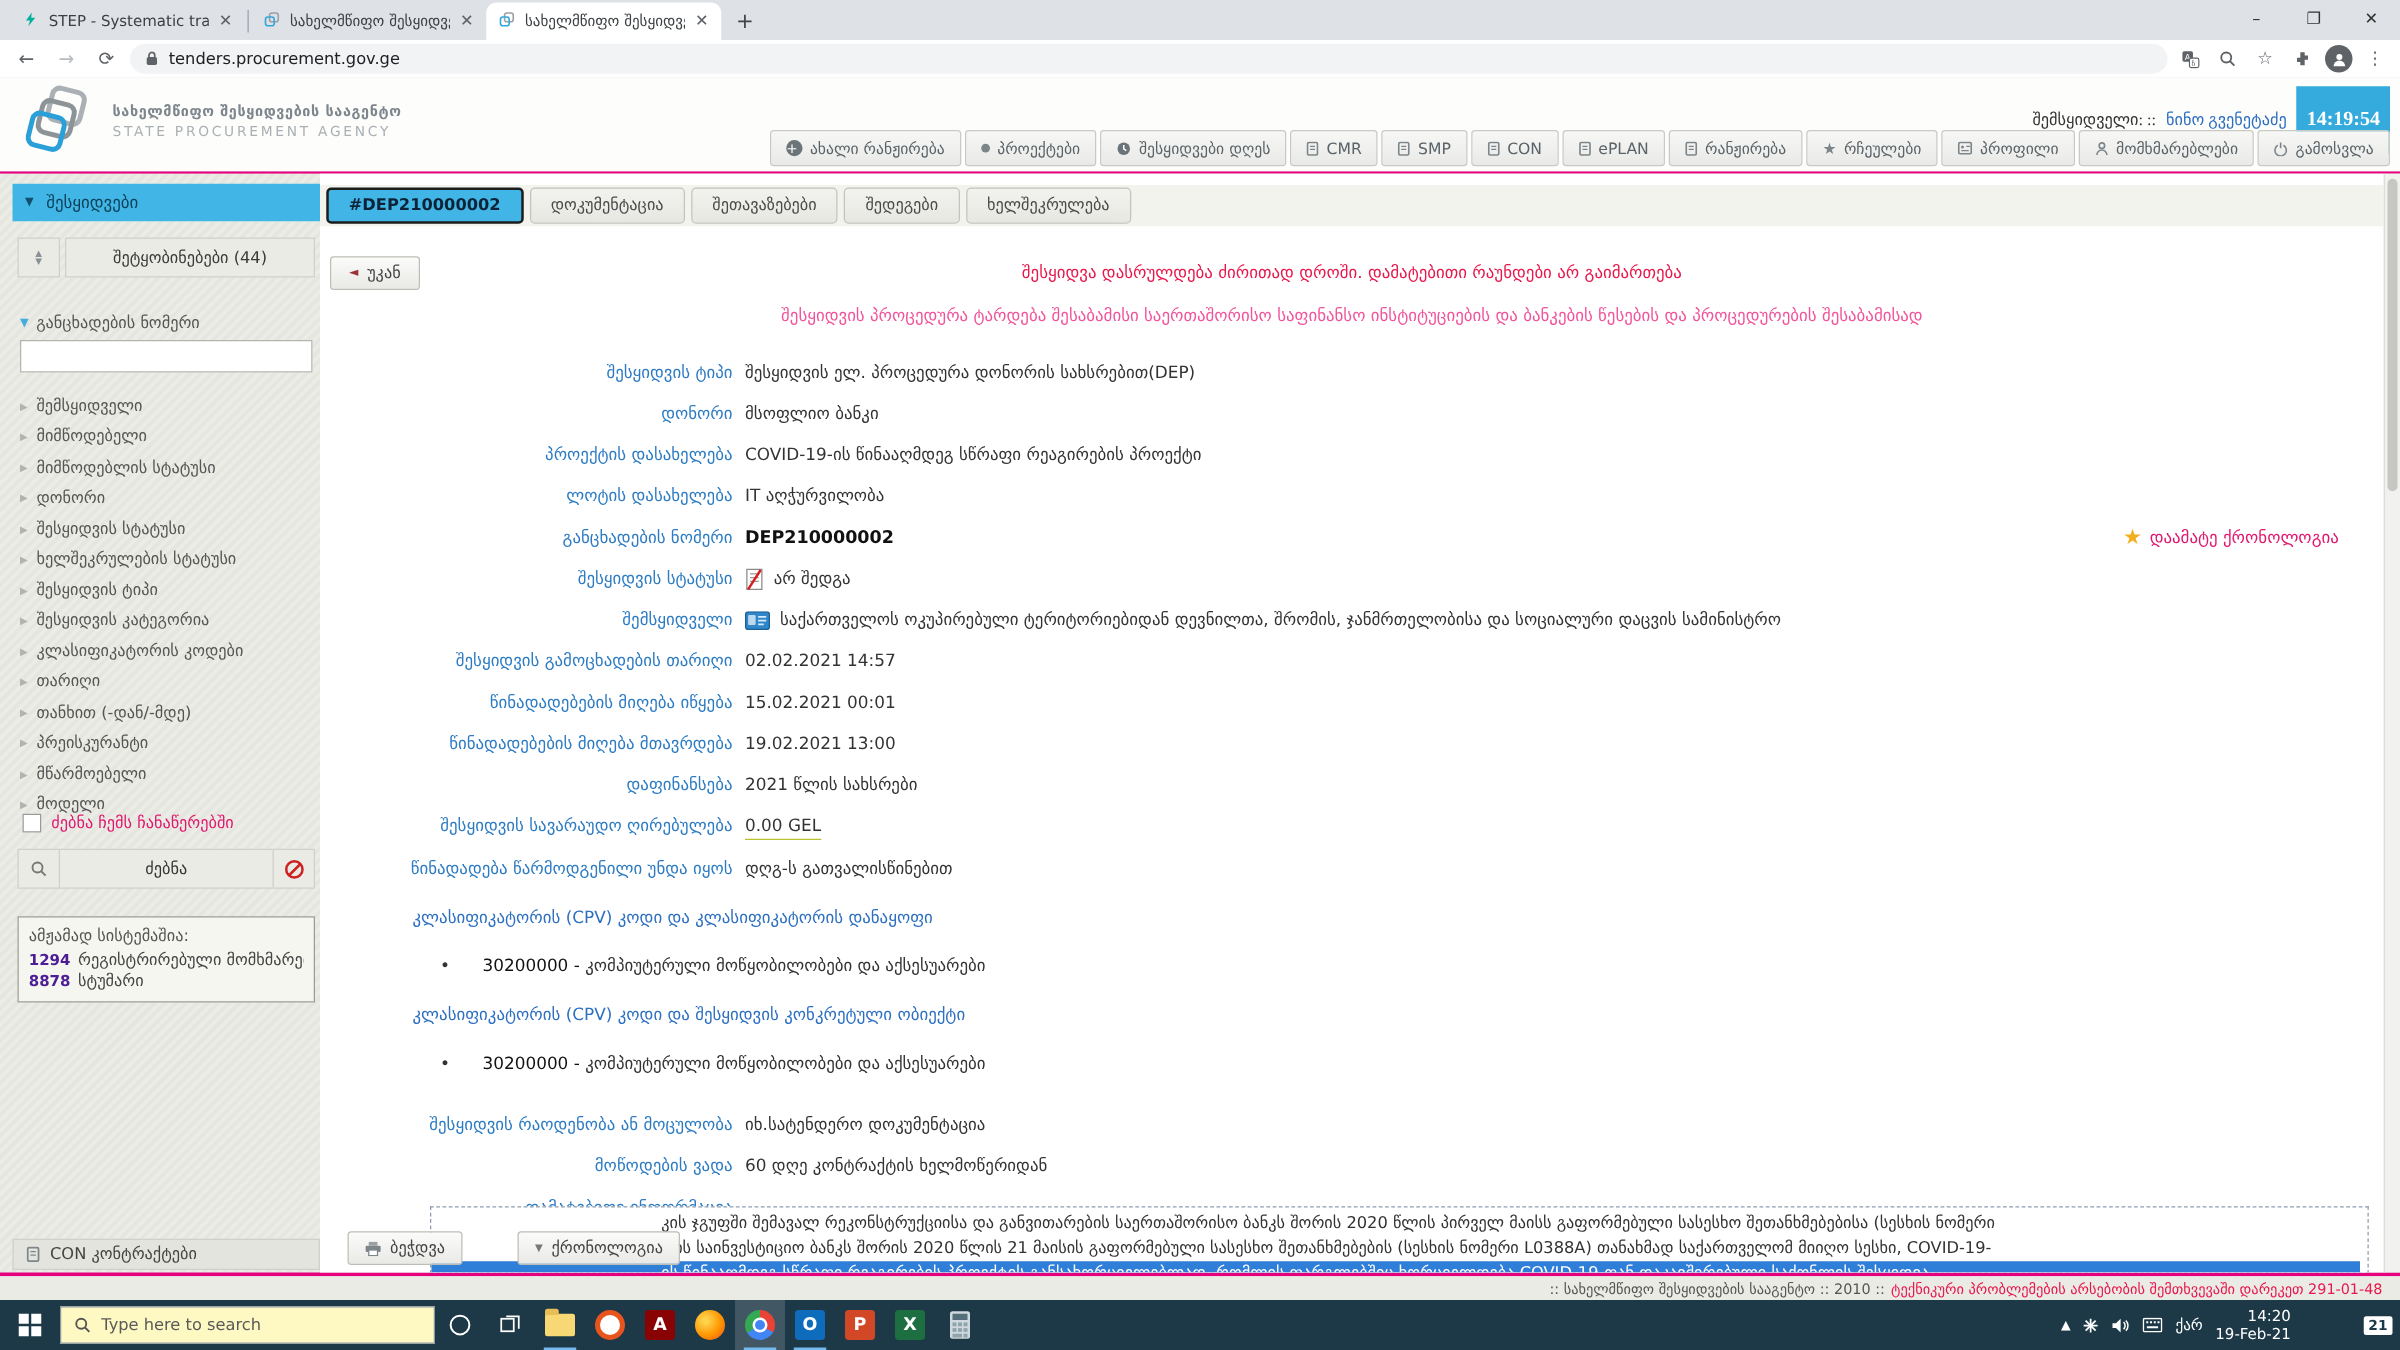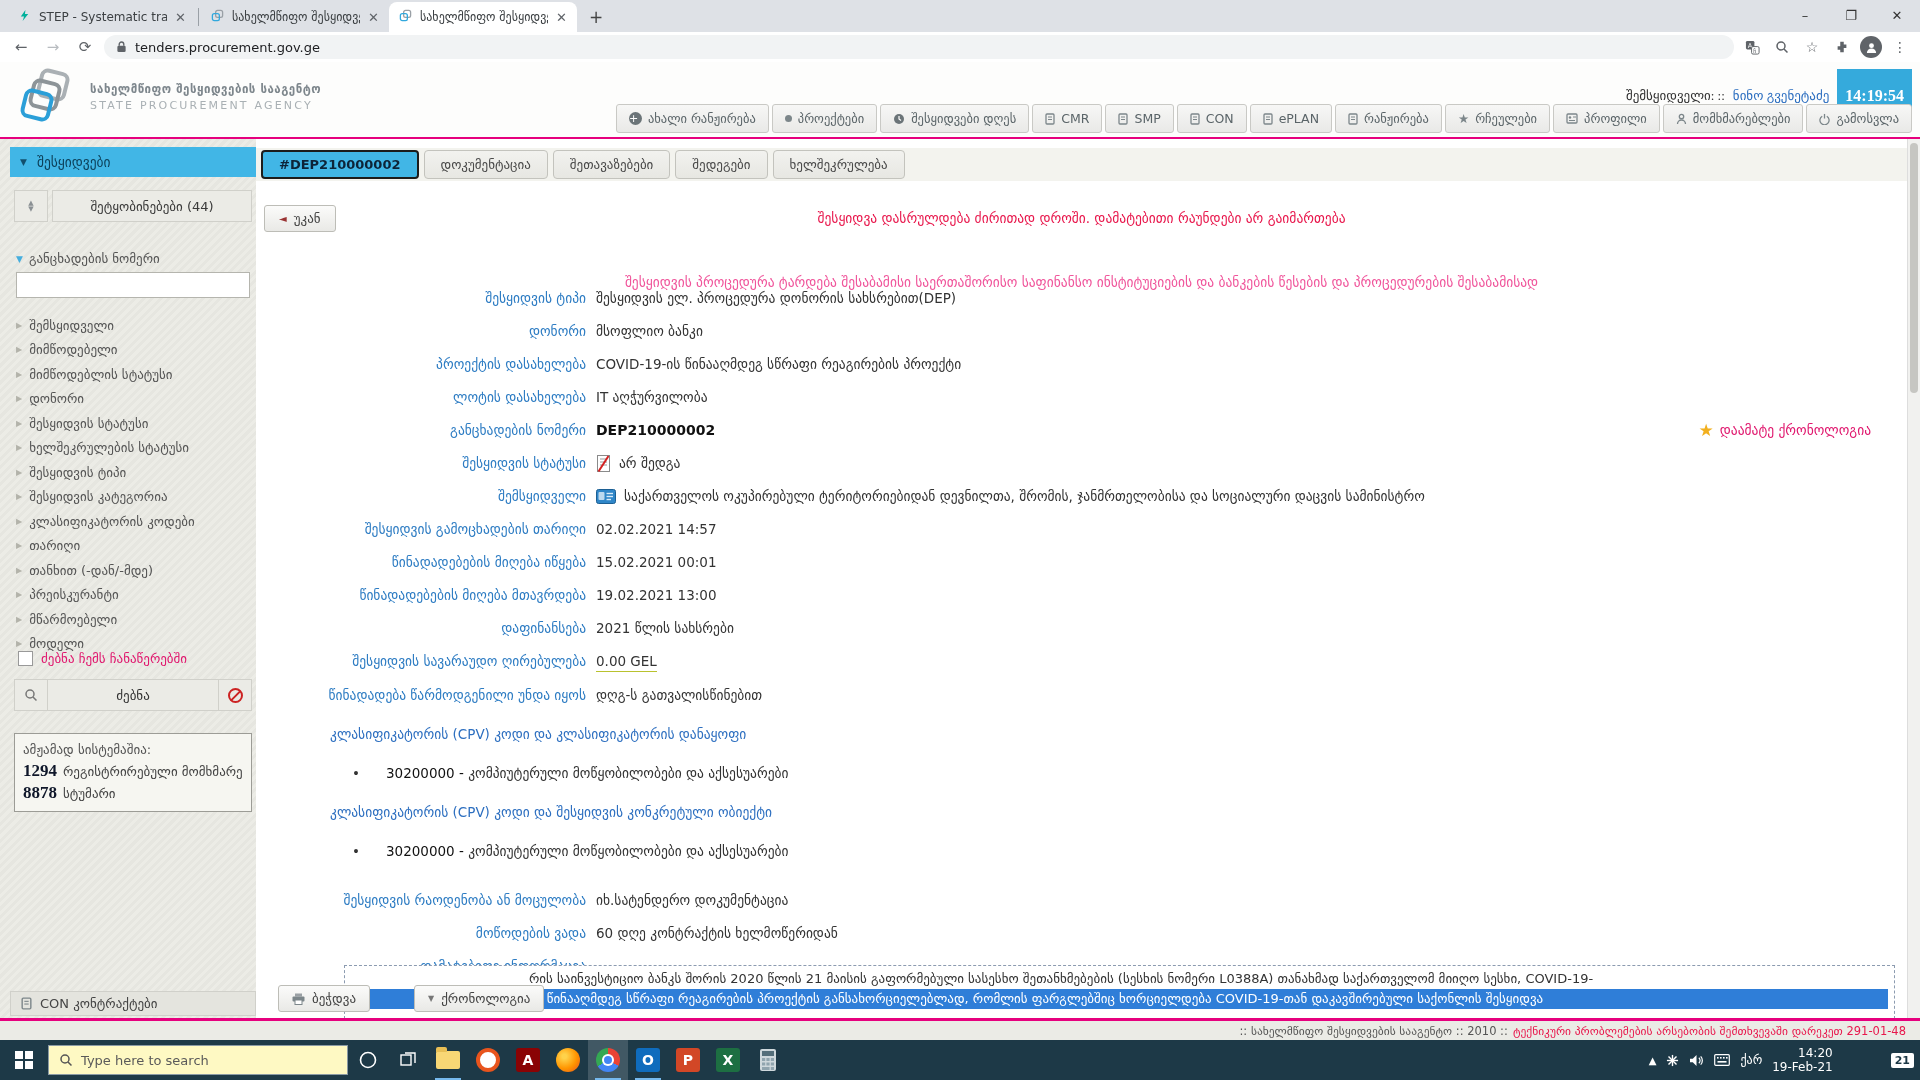--- a/index.html
+++ b/index.html
@@ -63,32 +63,32 @@
   .sb-search { position:absolute; top:540px; left:4px; right:4px; height:32px; display:flex; }
   .sb-search .cell { background:#ebebe6; border:1px solid #d0d0ca; display:flex; align-items:center; justify-content:center; }
   .sb-search .c1 { width:34px; }
   .sb-search .c2 { flex:1; border-left:none; border-right:none; color:#333; }
   .sb-search .c3 { width:34px; }
   .blockicon { width:15px; height:15px; border:2px solid #cc2222; border-radius:50%; position:relative; }
   .blockicon::after { content:""; position:absolute; left:-1px; top:5px; width:13px; height:2px; background:#cc2222; transform:rotate(-45deg); }
   .sb-stats { position:absolute; top:594px; left:4px; right:4px; border:1px solid #9c9c96; background:#f6f6f1; padding:8px 8px; overflow:hidden; }
   .sb-stats .t { color:#555; margin-bottom:4px; }
   .sb-stats .row { white-space:nowrap; overflow:hidden; margin-top:2px; color:#444; }
-  .sb-stats .num { color:#0f172a; font-weight:bold; font-size:17px; margin-right:6px;font-family:Liberation Serif, serif; }
+  .sb-stats .num { color:#4c1d95; font-weight:bold; font-size:12px; margin-right:6px; }
   .sb-con { position:absolute; bottom:2px; left:0; right:0; height:25px; background:#e4e4de; border:1px solid #d0d0ca; display:flex; align-items:center; gap:8px; padding:0 10px; color:#444; }
 
   
   .main { flex:1; background:#fff; position:relative; overflow:hidden; }
   .tabbar { position:absolute; top:9px; left:0; right:0; height:33px; background:#f3f3ee; display:flex; align-items:center; gap:5px; padding-left:5px; }
   .mtab { height:29px; display:flex; align-items:center; padding:0 16px; background:linear-gradient(#f2f2ef,#e7e7e2); border:1px solid #c3c3bd; border-radius:4px; font-size:13px; color:#4a4a4a; }
   .mtab.active { background:#41b6e6; border:2px solid #1c1c1c; font-weight:bold; color:#0d2438; }
   .backbtn { position:absolute; top:66px; left:8px; height:27px; display:flex; align-items:center; gap:7px; padding:0 14px; background:linear-gradient(#fbfbfa,#e9e9e6); border:1px solid #bdbdb7; border-radius:3px; font-size:13px; color:#444; z-index:3; }
   .backbtn .arr { color:#9a3333; font-size:10px; }
   .alert1 { position:absolute; top:71px; left:0; right:0; text-align:center; color:#e8174c; font-size:13.5px; }
-  .alert2 { position:absolute; top:106px; left:0; right:0; text-align:center; color:#f0559b; font-size:13.5px;margin-top:29px; }
+  .alert2 { position:absolute; top:106px; left:0; right:0; text-align:center; color:#f0559b; font-size:13.5px; }
   .fields { position:absolute; top:150px; left:0; right:0; }
   .frow { display:flex; align-items:flex-start; line-height:19px; margin-bottom:14px; font-size:13.5px; }
   .flabel { width:330px; text-align:right; color:#2d7cc3; flex:none; }
   .fvalue { margin-left:10px; color:#333; display:flex; align-items:center; gap:8px; }
   .fvalue.bold { font-weight:bold; color:#111; font-size:14px; }
   .gel { border-bottom:1px solid #b9c22e; }
   .fav { margin-left:auto; margin-right:36px; display:flex; align-items:center; gap:6px; color:#e0186e; font-size:13.5px; }
   .fav .star { color:#f2b01e; font-size:17px; line-height:15px; }
   .cpv-link { margin:20px 0 0 74px; color:#2d6fc0; font-size:13.5px; line-height:19px; }
   .cpv-item { margin:20px 0 0 96px; display:flex; gap:26px; font-size:13.5px; color:#333; line-height:19px; }
@@ -555,20 +555,21 @@
           <div class="flabel">მოწოდების ვადა</div>
           <div class="fvalue">60 დღე კონტრაქტის ხელმოწერიდან</div>
         </div>
         <div class="frow">
           <div class="flabel">დამატებითი ინფორმაცია</div>
           <div class="fvalue"></div>
         </div>
       </div>
 
       <div class="infobox">
+        <div>კის ჯგუფში შემავალ რეკონსტრუქციისა და განვითარების საერთაშორისო ბანკს შორის 2020 წლის პირველ მაისს გაფორმებული სასესხო შეთანხმებებისა (სესხის ნომერი</div>
         <div>რის საინვესტიციო ბანკს შორის 2020 წლის 21 მაისის გაფორმებული სასესხო შეთანხმებების (სესხის ნომერი L0388A) თანახმად საქართველომ მიიღო სესხი, COVID-19-</div>
         <div class="hl">ის წინააღმდეგ სწრაფი რეაგირების პროექტის განსახორციელებლად, რომლის ფარგლებშიც ხორციელდება COVID-19-თან დაკავშირებული საქონლის შესყიდვა</div>
       </div>
       <div class="actbtn" style="left:22px; top:846px;">
         <svg width="13" height="12" viewBox="0 0 13 12">
             <rect x="3" y="0.5" width="7" height="3" fill="#9aa0a4"></rect>
             <rect x="0.5" y="3.5" width="12" height="5" rx="1" fill="#7c868a"></rect>
             <rect x="3" y="7" width="7" height="4.5" fill="#fff" stroke="#7c868a"></rect>
           </svg>
         <span>ბეჭდვა</span>

